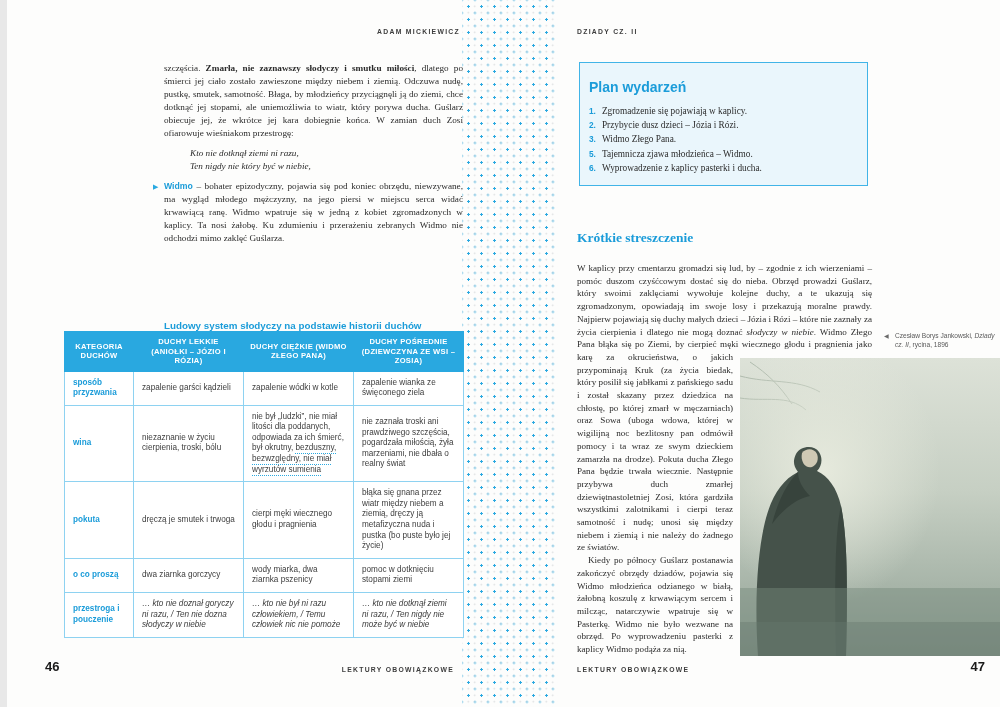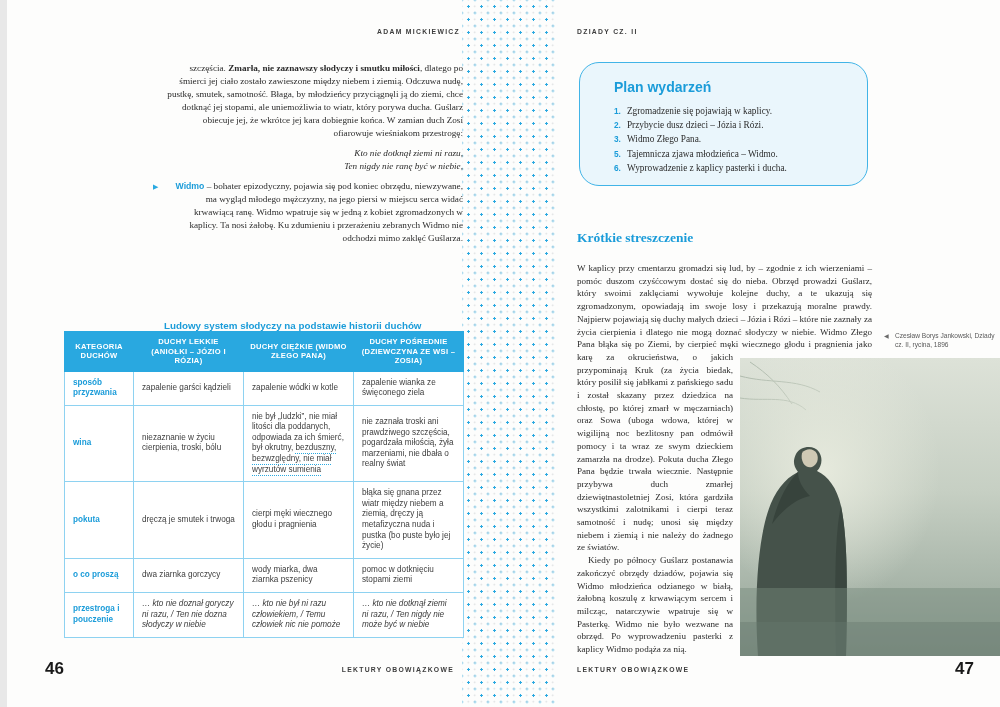--- a/index.html
+++ b/index.html
@@ -26,34 +26,34 @@
   .rh-left { left:157px; width:296px; text-align:right; }
   .rh-right { left:570px; }
   .foot-label {
     position:absolute; top:666px; font-family:"Liberation Sans",sans-serif;
     font-size:6.8px; font-weight:bold; letter-spacing:1.3px; color:#3c3c3c;
   }
   .fl-left { left:157px; width:290px; text-align:right; }
   .fl-right { left:570px; }
   .pagenum {
     position:absolute; top:659px; font-family:"Liberation Sans",sans-serif;
-    font-size:17px; font-weight:bold; color:#1a1a1a;
-  }
-  .pn-left { left:38px; } .pn-right { left:948px; width:30px; }
+    font-size:13px; font-weight:bold; color:#1a1a1a;
+  }
+  .pn-left { left:38px; } .pn-right { left:948px; width:30px; text-align:right; }
   
   .lp-text { position:absolute; left:157px; top:62px; width:299px;
     font-size:9.2px; line-height:13px; text-align:justify; }
-  .lp-text p { margin:0;text-align:right; }
+  .lp-text p { margin:0; }
   .quote { margin:7px 0 7px 26px !important; font-style:italic; text-align:left; }
   .p-indent { text-indent:11px; }
   .widmo-item { position:relative; }
   .bullet-arrow { position:absolute; left:-11px; top:1px; color:#2aa9e1;
     font-size:7px; line-height:13px; font-family:"DejaVu Sans",sans-serif; }
   .seg-b { font-weight:bold; }
-  .seg-i { }
+  .seg-i { font-style:italic; }
   .seg-blue { color:#1b9cd9; font-weight:bold; font-family:"Liberation Sans",sans-serif; font-size:8.7px; }
   .seg-du { text-decoration:underline dotted #2aa9e1 1px; text-underline-offset:2.5px; }
   .table-heading { position:absolute; left:157px; top:320px; width:300px;
     font-family:"Liberation Sans",sans-serif; font-size:9.8px; font-weight:bold; color:#1b9cd9; }
   
   table.values { position:absolute; left:57px; top:331px; width:399px;
     border-collapse:collapse; font-family:"Liberation Sans",sans-serif;
     font-size:8.2px; line-height:10.6px; color:#3d3d3d; table-layout:fixed; }
   table.values th {
     background:#29a8e0; color:#fff; font-weight:bold; font-size:7.6px;
@@ -64,22 +64,22 @@
   table.values td {
     border:1px solid #8ed2f1; padding:6px 8px; vertical-align:middle;
     background:#fff;
   }
   table.values td.rowlabel { color:#1b9cd9; font-weight:bold; }
   table.values tr.ital td:not(.rowlabel) { font-style:italic; }
   col.c1{width:69px;} col.c2{width:110px;} col.c3{width:110px;} col.c4{width:110px;}
   
   .plan-box {
     position:absolute; left:572px; top:62px; width:289px; height:124px;
-    background:#eaf6fc; border:1.6px solid #41b4e7; border-radius:20px;
-    padding:16px 20px 10px 34px;
+    background:#eaf6fc; border:1.6px solid #41b4e7; border-radius:0;
+    padding:16px 20px 10px 9px;
   }
   .plan-title { font-family:"Liberation Sans",sans-serif; font-size:14px;
     font-weight:bold; color:#1b9cd9; margin-bottom:9px; }
   .plan-list { list-style:none; }
   .plan-list li { font-size:9.3px; line-height:14.2px; color:#2b2b2b; }
   .plan-num { color:#1b9cd9; font-weight:bold; font-family:"Liberation Sans",sans-serif;
     font-size:8.3px; margin-right:6px; }
   
   .summary-heading { position:absolute; left:570px; top:230px;
     font-family:Liberation Serif, serif; font-size:13.5px; font-weight:bold; color:#1b9cd9; }
@@ -104,21 +104,21 @@
 
   <div class="dot-strip"></div>
 
   <div class="runhead rh-left">ADAM MICKIEWICZ</div>
   <div class="runhead rh-right">DZIADY CZ. II</div>
 
   <div class="lp-text">
     <p><span>szczęścia. </span><span class="seg-b">Zmarła, nie zaznawszy słodyczy i smutku miłości</span><span>, dlatego po śmierci jej ciało zostało zawieszone między niebem i ziemią. Odczuwa nudę, pustkę, smutek, samotność. Błaga, by młodzieńcy przyciągnęli ją do ziemi, chce dotknąć jej stopami, ale uniemożliwia to wiatr, który porywa ducha. Guślarz obiecuje jej, że wkrótce jej kara dobiegnie końca. W zamian duch Zosi ofiarowuje wieśniakom przestrogę:</span></p>
     <p class="quote">
       <span>Kto nie dotknął ziemi ni razu,</span><br>
-      <span>Ten nigdy nie ranę być w niebie,</span>
+      <span>Ten nigdy nie który być w niebie,</span>
     </p>
     <p class="widmo-item">
       <span class="bullet-arrow">▶</span>
       <span><span class="seg-blue">Widmo</span><span> – bohater epizodyczny, pojawia się pod koniec obrzędu, niewzywane, ma wygląd młodego mężczyzny, na jego piersi w miejscu serca widać krwawiącą ranę. Widmo wpatruje się w jedną z kobiet zgromadzonych w kaplicy. Ta nosi żałobę. Ku zdumieniu i przerażeniu zebranych Widmo nie odchodzi mimo zaklęć Guślarza.</span></span>
     </p>
   </div>
 
   <div class="table-heading">Ludowy system słodyczy na podstawie historii duchów</div>
 
   <table class="values">

